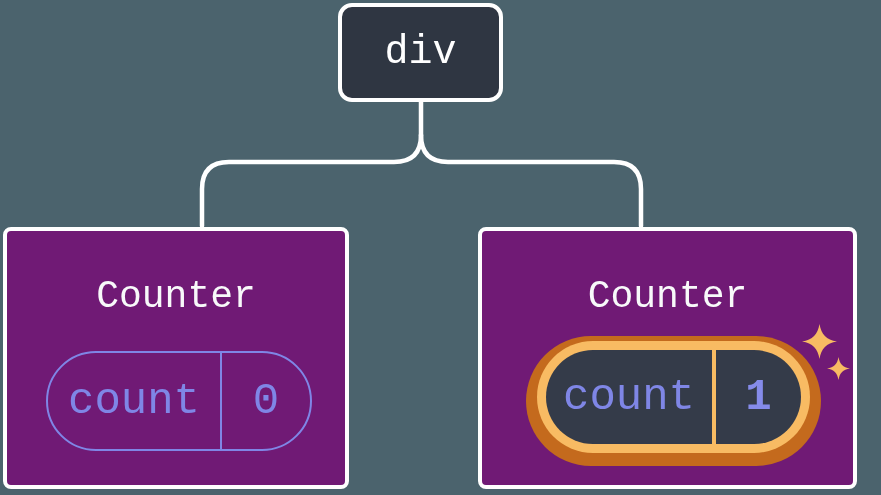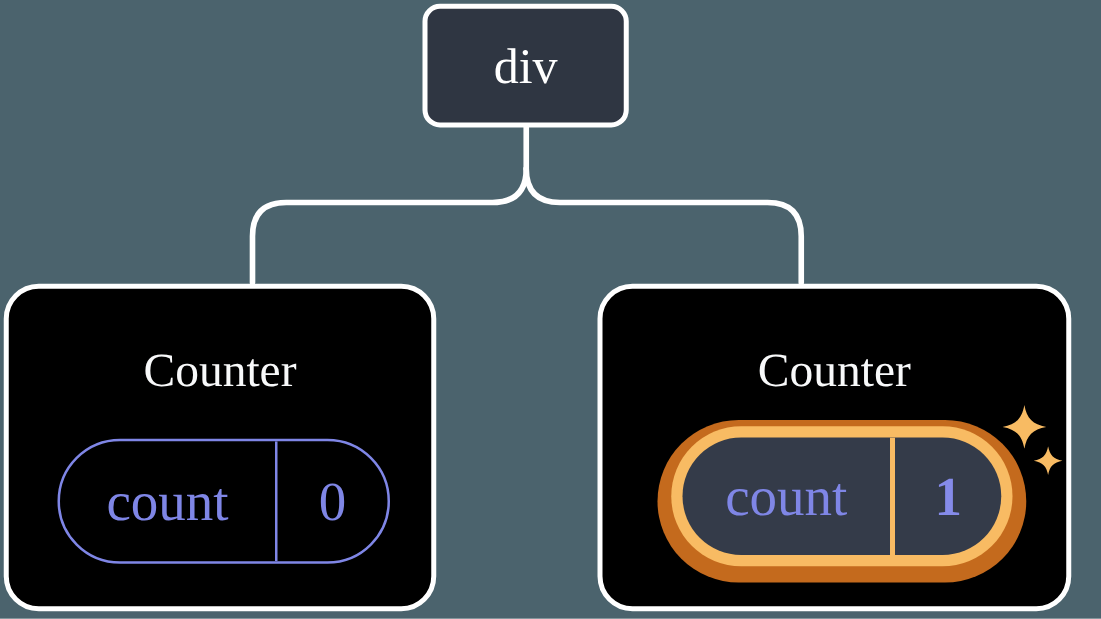--- a/index.html
+++ b/index.html
@@ -1,21 +1,21 @@
 <!DOCTYPE html>
 <html><head>
 <meta charset="utf-8">
 <style>
   html, body { margin: 0; padding: 0; }
   .stage {
     position: relative;
     width: 881px;
     height: 495px;
     background: #4b636d;
-    font-family: Liberation Serif, serif;
+    font-family: Liberation Mono, monospace;
     overflow: hidden;
   }
   .connectors {
     position: absolute;
     left: 0; top: 0;
     width: 881px; height: 495px;
     pointer-events: none;
   }
   .root-node {
     position: absolute;
@@ -27,23 +27,23 @@
     border-radius: 14px;
     display: flex; align-items: center; justify-content: center;
     color: #ffffff;
     font-size: 40px;
   }
   .card {
     position: absolute;
     top: 227px;
     height: 262px;
     box-sizing: border-box;
-    background: #000000;
+    background: #701a75;
     border: 4px solid #ffffff;
-    border-radius: 28px;
+    border-radius: 8px;
   }
   .card-left  { left: 3px;   width: 346px; }
   .card-right { left: 478px; width: 379px; }
   .card-title {
     position: absolute;
     top: 47px; left: 0; right: 0;
     text-align: center;
     color: #f8f9fa;
     font-size: 38px;
     font-weight: 500;

